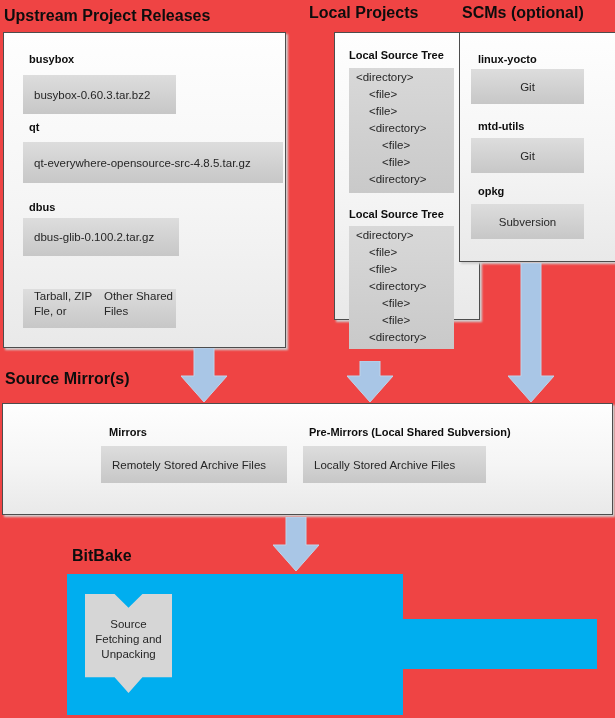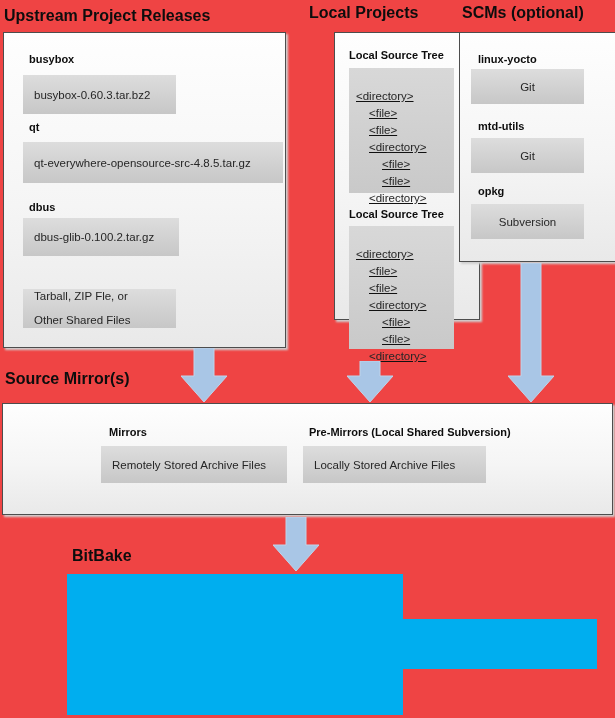--- a/index.html
+++ b/index.html
@@ -7,23 +7,23 @@
          font-family:"Liberation Sans",sans-serif;color:#111;}
   .h1{position:absolute;font-size:16px;font-weight:bold;color:#0d0d0d;white-space:nowrap;}
   .panel{position:absolute;border:1px solid #4d4d4d;box-sizing:border-box;
          background:linear-gradient(180deg,#fefefe 0%,#f5f5f5 55%,#e9e9e9 100%);
          box-shadow:2px 2px 2px #cfcfcf;}
   .lbl{position:absolute;font-size:11px;font-weight:bold;color:#0d0d0d;white-space:nowrap;}
   .gbox{position:absolute;background:linear-gradient(180deg,#dddddd 0%,#c7c7c7 100%);
         font-size:11.5px;color:#262626;box-sizing:border-box;}
   .gbox.center{display:flex;align-items:center;justify-content:center;text-align:center;}
   .gbox.leftal{display:flex;align-items:center;padding-left:11px;}
-  .gbox.multiline{display:flex;flex-direction:column;justify-content:space-between;padding-left:11px;line-height:15px;}
+  .gbox.multiline{display:flex;justify-content:space-between;padding-left:11px;line-height:15px;}
   .treebox{position:absolute;background:linear-gradient(180deg,#d8d8d8 0%,#c9c9c9 100%);
-           box-sizing:border-box;padding-top:20px;text-decoration:underline;}
+           box-sizing:border-box;padding-top:1px;}
   .tree-line{font-size:11.5px;color:#262626;height:17px;line-height:17px;padding-left:7px;white-space:nowrap;}
   .tree-line[data-indent="1"]{padding-left:20px;}
   .tree-line[data-indent="2"]{padding-left:33px;}
   .arrow{position:absolute;}
   .bb-main{position:absolute;left:67px;top:574px;width:336px;height:141px;background:#00aeef;}
   .bb-bar{position:absolute;left:403px;top:619px;width:194px;height:50px;background:#00aeef;}
   .banner{position:absolute;left:85px;top:594px;width:87px;height:99px;background:#d6d6d6;
           clip-path:polygon(0 0,34% 0,50% 14%,66% 0,100% 0,100% 84%,66% 84%,50% 100%,34% 84%,0 84%);}
   .banner-text{position:absolute;left:0;top:23px;width:100%;text-align:center;
                font-size:11.5px;line-height:15px;color:#262626;}
@@ -108,14 +108,21 @@
     <div class="lbl" style="left:306px;top:22px;">Pre-Mirrors (Local Shared Subversion)</div>
     <div class="gbox leftal" style="left:300px;top:42px;width:183px;height:37px;">Locally Stored Archive Files</div>
   </div>
 
   <svg class="arrow" style="left:273px;top:517px;" width="46" height="54">
     <polygon points="13,0 33,0 33,28 46,28 23,54 0,28 13,28" fill="#a9c6e6" stroke="#c0d4ea" stroke-width="1"></polygon>
   </svg>
 
   <div class="bb-main"></div>
   <div class="bb-bar"></div>
+  <div class="banner">
+    <div class="banner-text">
+      <div>Source</div>
+      <div>Fetching and</div>
+      <div>Unpacking</div>
+    </div>
+  </div>
 
 </div>
 
 </body></html>

